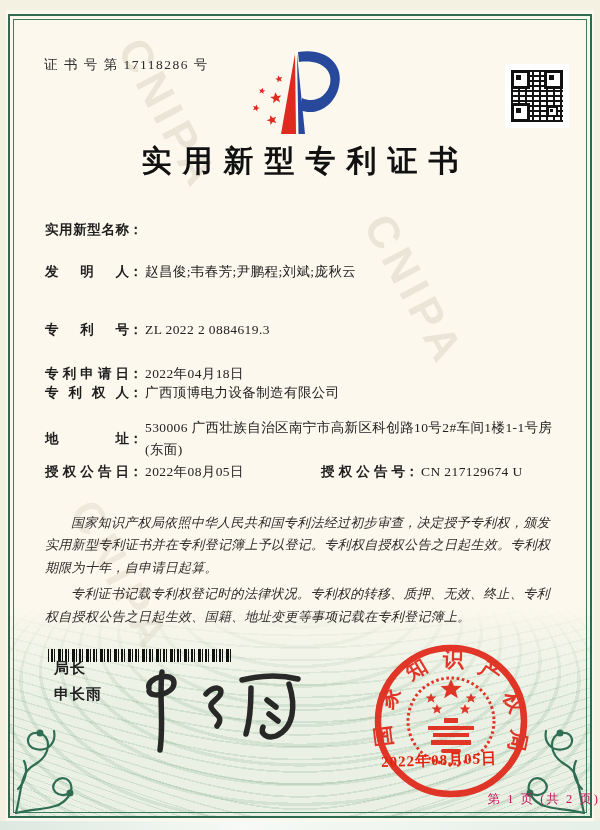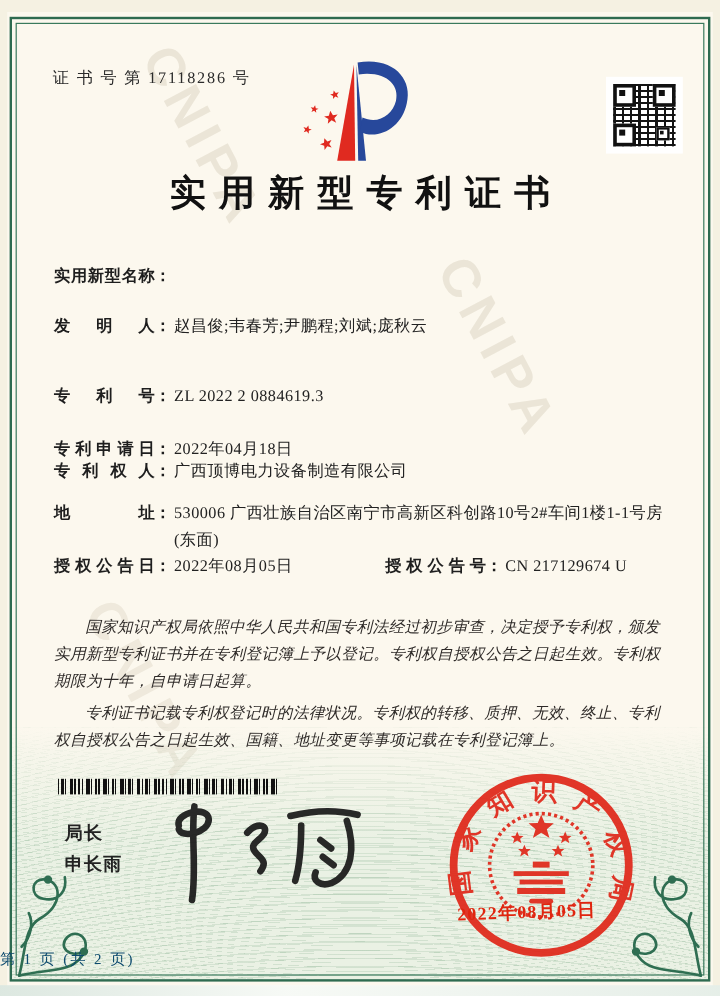--- a/index.html
+++ b/index.html
@@ -63,21 +63,21 @@
   .f-tl{left:3px;top:3px;}  .f-tr{right:3px;top:3px;}  .f-bl{left:3px;bottom:3px;}
   .f-al{right:8px;bottom:8px;width:7px;height:7px;border-width:2px;}
   .f-al::after{left:1px;top:1px;width:3px;height:3px;}
   .title{
     position:absolute;left:0;right:0;top:141px;z-index:4;margin:0;
     text-align:center;font-size:30px;font-weight:700;color:#111;
     letter-spacing:11px;text-indent:11px;
   }
   .row{
     position:absolute;left:45px;right:40px;z-index:4;display:flex;
-    align-items:flex-start;font-size:13.5px;color:#222;line-height:1.6;
+    align-items:center;font-size:13.5px;color:#222;line-height:1.6;
   }
   .lab{
     flex:0 0 84px;font-weight:600;color:#1e1e1e;
     text-align:justify;text-align-last:justify;
   }
   .colon{flex:0 0 16px;font-weight:600;color:#1e1e1e;}
   .val{flex:1;letter-spacing:.4px;}
   .val-fixed{flex:0 0 158px;}
   .lab2{margin-left:18px;}
   .body-text{
@@ -88,34 +88,34 @@
   .body-text p{margin:0 0 4px 0;text-indent:2em;}
   .barcode{
     position:absolute;left:48px;top:649px;width:185px;height:13px;z-index:4;
     background:repeating-linear-gradient(90deg,
       #111 0 1px,transparent 1px 3px,
       #111 3px 5px,transparent 5px 6px,
       #111 6px 7px,transparent 7px 10px,
       #111 10px 13px,transparent 13px 14px);
   }
   .signer{
-    position:absolute;left:54px;top:682px;z-index:4;
+    position:absolute;left:54px;top:655px;z-index:4;
     font-family:"Liberation Sans","DejaVu Sans",sans-serif;
     font-size:15px;font-weight:600;color:#222;line-height:1.75;letter-spacing:1px;
   }
   .signature{position:absolute;left:138px;top:664px;z-index:4;}
   .seal{position:absolute;left:371px;top:641px;z-index:5;opacity:.93;}
   .seal-date{
     position:absolute;left:381px;top:751px;z-index:6;white-space:nowrap;
     font-size:15px;font-weight:700;color:#e0250f;letter-spacing:1px;
     transform:rotate(-2deg);
   }
   .footer{
-    position:absolute;left:0;right:0;top:791px;z-index:4;text-align:left;
-    font-size:12.5px;color:#0c4a6e;letter-spacing:2px;
+    position:absolute;left:0;right:0;top:791px;z-index:4;text-align:right;
+    font-size:12.5px;color:#be185d;letter-spacing:2px;
   }
   .corner{position:absolute;z-index:4;}
   .c-bl{left:12px;bottom:15px;}
   .c-br{right:12px;bottom:15px;transform:scaleX(-1);}
 </style>
 </head>
 <body>
 
 <div class="page">
 

